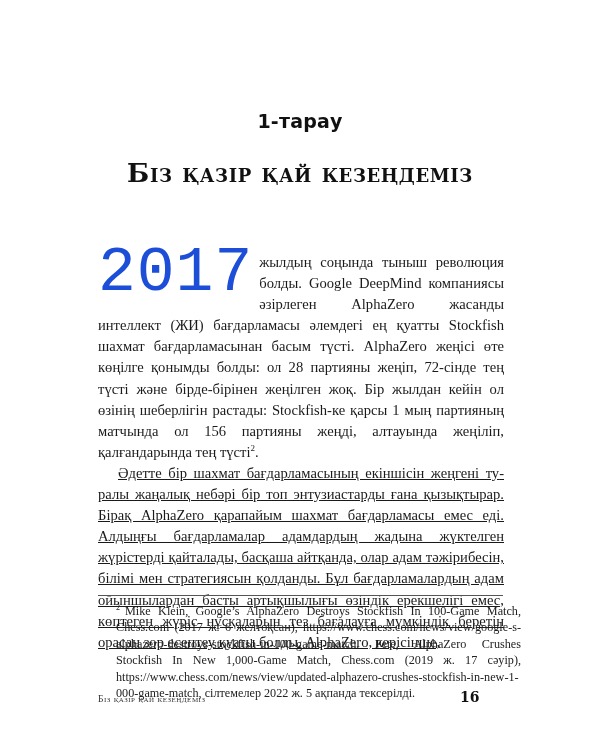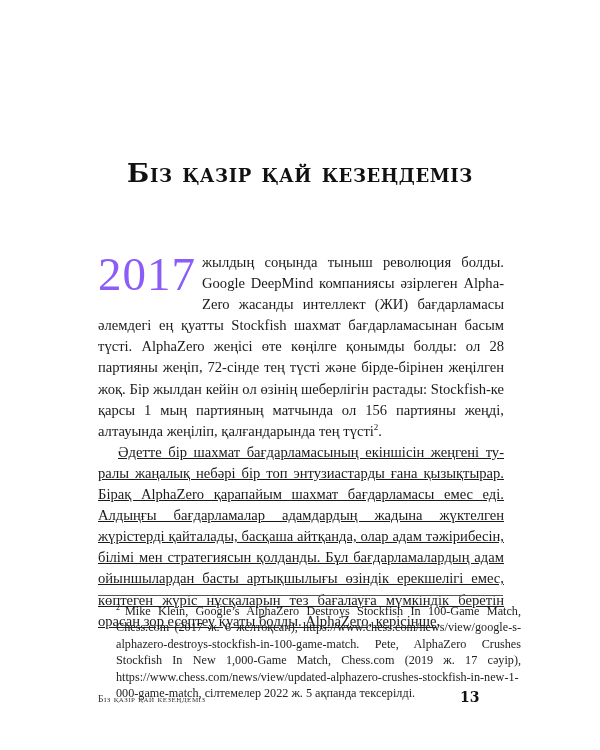--- a/index.html
+++ b/index.html
@@ -60,27 +60,27 @@
   }
   .body-text p {
     margin: 0;
   }
   .body-text p.indent {
     text-indent: 20px;
     text-decoration: underline;
   }
   .drop-cap {
     float: left;
-    font-family: Liberation Serif, serif;
-    font-size: 47px;
+    font-family: Liberation Mono, monospace;
+    font-size: 63px;
     line-height: 38px;
     height: 40px;
     margin: 3px 6px 0 0;
     letter-spacing: 1px;
-    color: #8b5cf6;
+    color: #1d4ed8;
   }
   sup {
     font-size: 9px;
     line-height: 0;
     vertical-align: super;
   }
   .fn-rule {
     position: absolute;
     left: 98px;
     top: 595px;
@@ -124,29 +124,30 @@
     font-weight: bold;
     font-size: 14px;
     color: #111;
   }
 </style>
 </head>
 <body>
 
 <div class="page">
 
+  <div class="chapter-label">1-тарау</div>
 
   <div class="chapter-title">Біз қазір қай кезеңдеміз</div>
 
   <div class="body-text">
     <p><span class="drop-cap">2017</span><span>жылдың соңында тыныш революция болды. Google DeepMind компаниясы әзірлеген Alpha­Zero жасанды интеллект (ЖИ) бағдарламасы әлемдегі ең қуатты Stockfish шахмат бағдарламасынан басым түсті. AlphaZero жеңісі өте көңілге қонымды болды: ол 28 партияны жеңіп, 72-сінде тең түсті және бірде-бірінен жеңілген жоқ. Бір жылдан кейін ол өзінің шеберлігін растады: Stockfish-ке қарсы 1 мың партияның мат­чында ол 156 партияны жеңді, алтауында жеңіліп, қалғандарында тең түсті</span><sup>2</sup><span>.</span></p>
     <p class="indent">Әдетте бір шахмат бағдарламасының екіншісін жеңгені ту­ралы жаңалық небәрі бір топ энтузиастарды ғана қызықты­рар. Бірақ AlphaZero қарапайым шахмат бағдарламасы емес еді. Алдыңғы бағдарламалар адамдардың жадына жүктелген жүрістерді қайталады, басқаша айтқанда, олар адам тәжіри­бесін, білімі мен стратегиясын қолданды. Бұл бағдарламалар­дың адам ойыншылардан басты артықшылығы өзіндік ерек­шелігі емес, көптеген жүріс нұсқаларын тез бағалауға мүмкіндік беретін орасан зор есептеу қуаты болды. AlphaZero, керісінше,</p>
   </div>
 
   <div class="fn-rule"></div>
 
   <div class="footnote"><span class="fn-mark">2</span><span>Mike Klein, Google’s AlphaZero Destroys Stockfish In 100-Game Match, Chess.com (2017 ж. 6 желтоқсан), https://www.chess.com/news/view/google-s-alphazero-destroys-stockfish-in-100-game-match. Pete, AlphaZero Crushes Stockfish In New 1,000-Game Match, Chess.com (2019 ж. 17 сәуір), https://www.chess.com/news/view/updated-alphazero-crushes-stockfish-in-new-1-000-game-match, сілтемелер 2022 ж. 5 ақпанда тексерілді.</span></div>
 
   <div class="running-head">Біз қазір қай кезеңдеміз</div>
 
-  <div class="page-number">13</div>
+  <div class="page-number">16</div>
 
 </div>
 
 </body></html>

